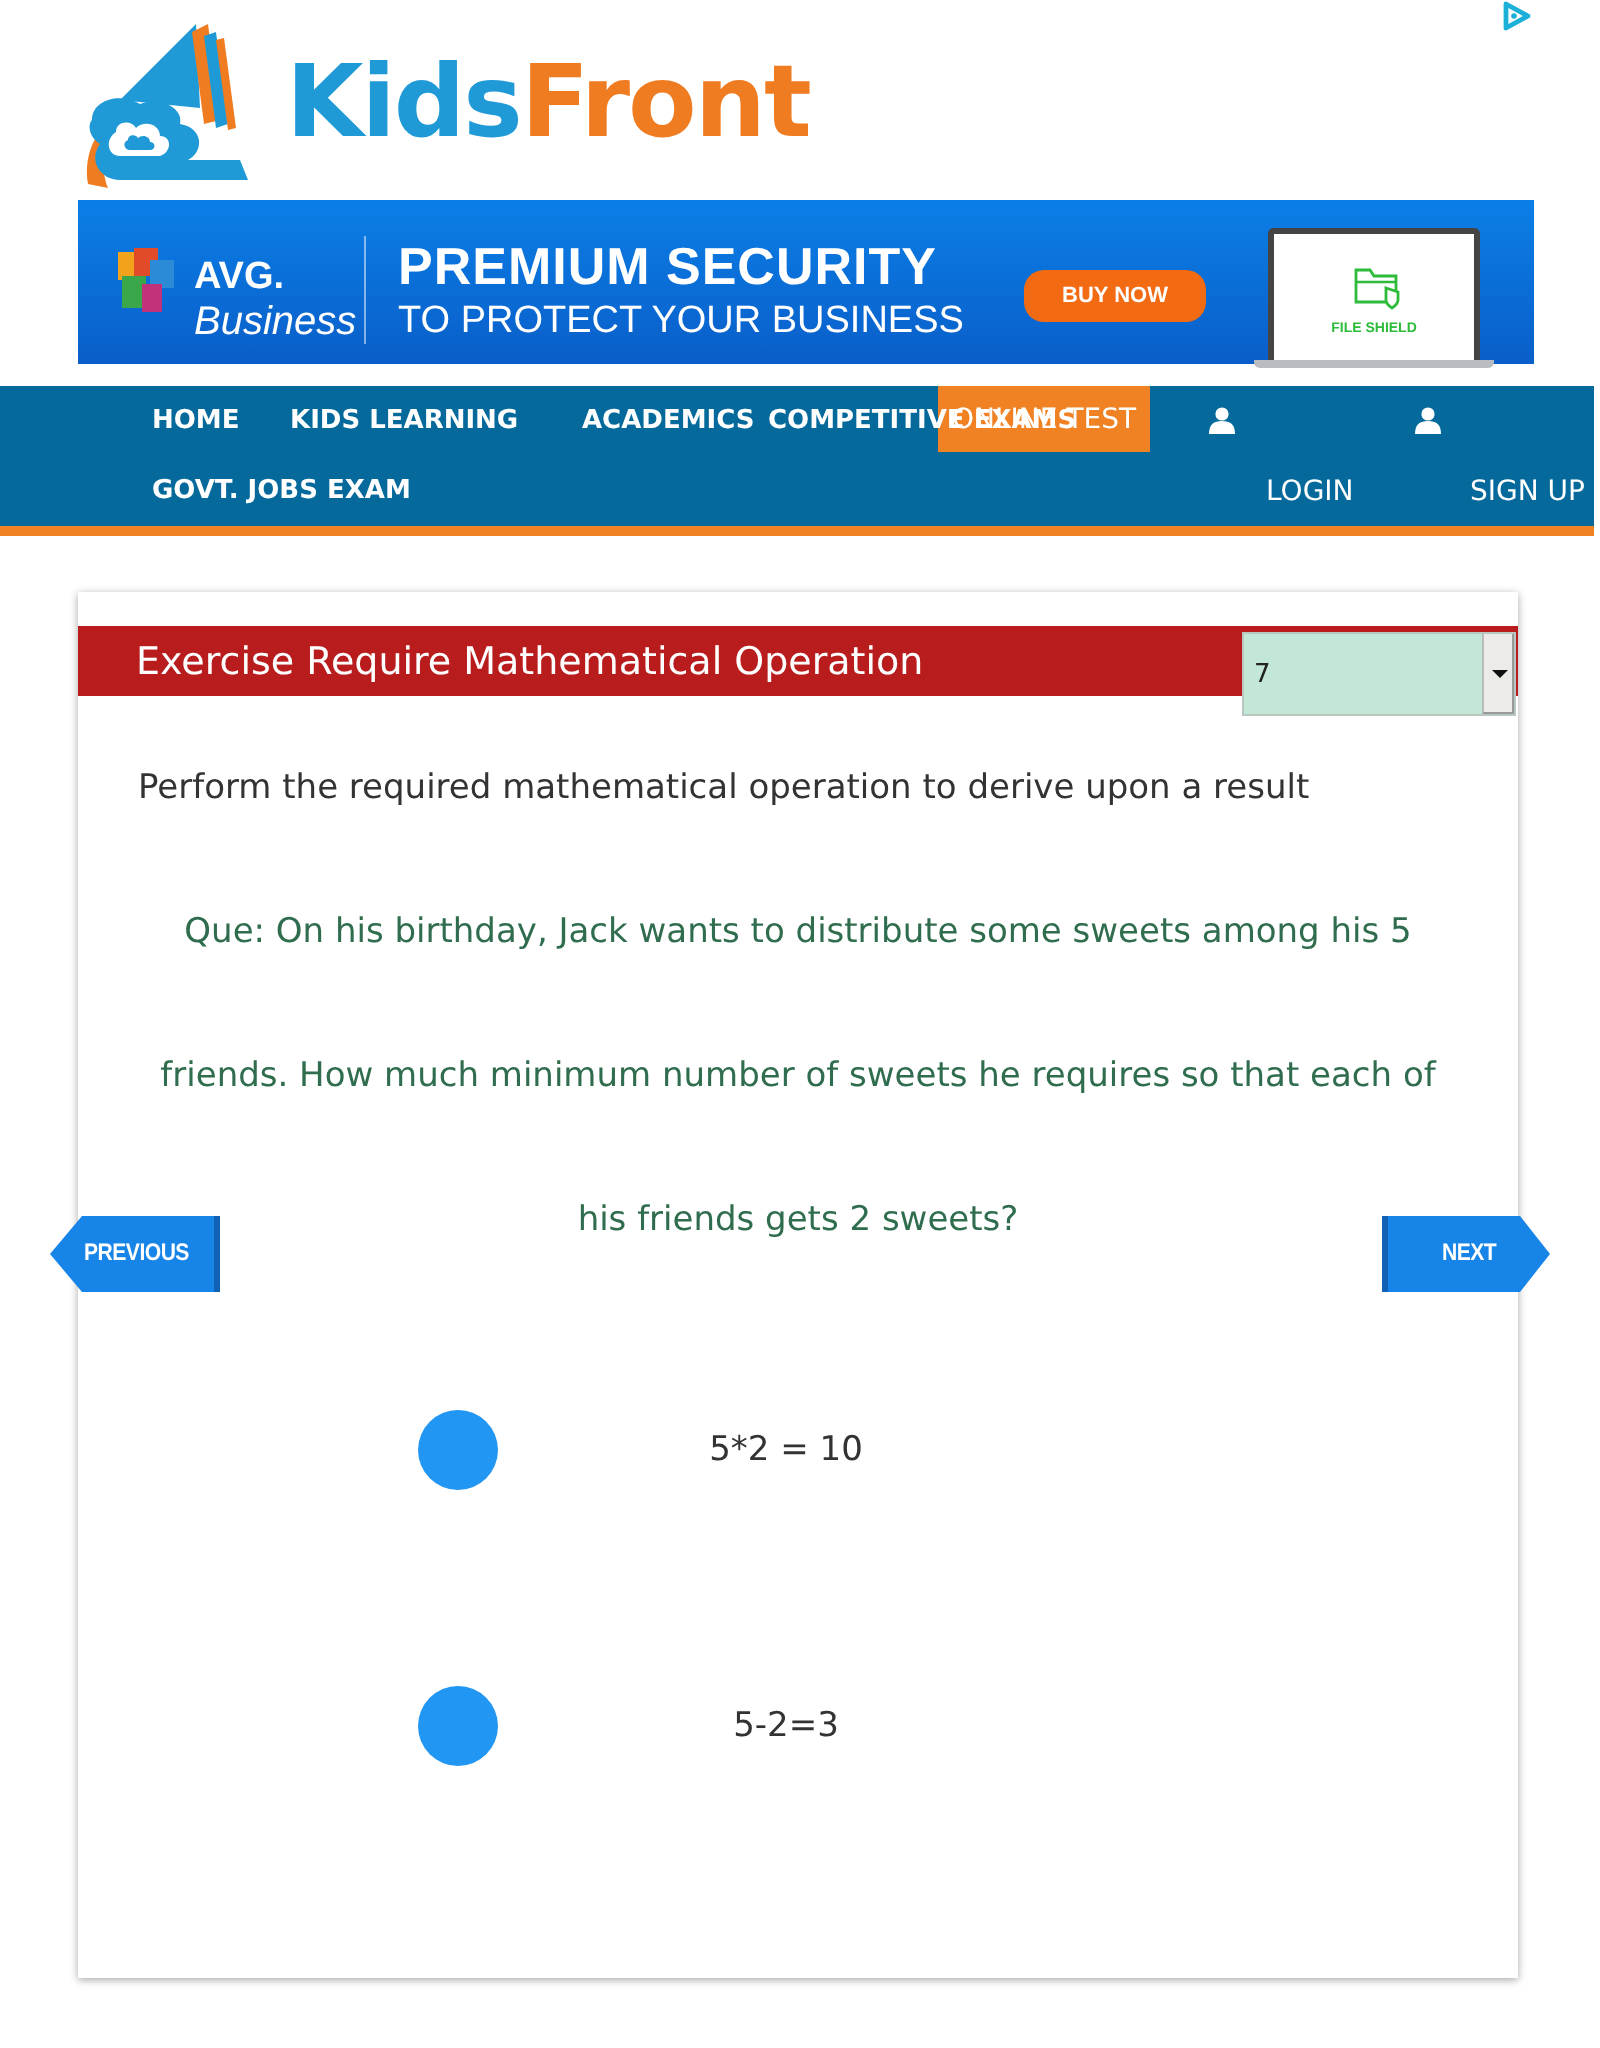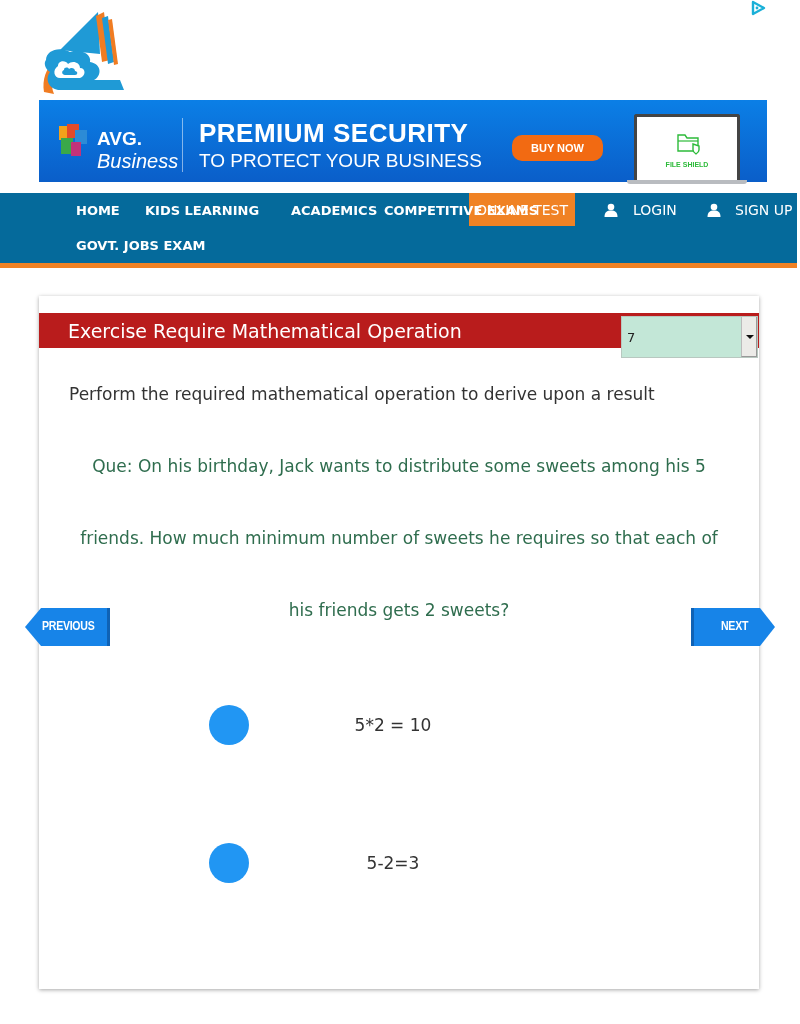--- a/index.html
+++ b/index.html
@@ -28,21 +28,21 @@
   .laptop-base { position: absolute; left: 588px; top: 80px; width: 120px; height: 4px; background: #b9bcc0; border-radius: 0 0 3px 3px; }
   .fs-icon { position: absolute; left: 39px; top: 14px; width: 26px; height: 24px; }
   .fs-label { position: absolute; left: 0; top: 44px; width: 100%; text-align: center; color: #2dbb3a; font-weight: bold; font-size: 7px; font-family: "Liberation Sans", sans-serif; }
 
   
   .nav { position: absolute; left: 0; top: 193px; width: 797px; height: 70px; background: #056a9b; }
   .nav-orange { position: absolute; left: 0; top: 263px; width: 797px; height: 5px; background: #f08224; }
   .nav-item { position: absolute; color: #fff; font-size: 13px; white-space: nowrap; line-height: 16px; font-weight: bold; }
   .nav-online { position: absolute; left: 469px; top: 193px; width: 106px; height: 33px; background: #f08224; }
   .nav-online-text { position: absolute; left: 476px; top: 202px; color: #fff; font-size: 14px; line-height: 16px; white-space: nowrap; }
-  .nav-user { position: absolute; color: #fff; font-size: 14px; line-height: 16px; white-space: nowrap; }
+  .nav-user { position: absolute; color: #fff; font-size: 14px; line-height: 16px; white-space: nowrap; margin-top: 36px; }
   .user-icon { position: absolute; width: 14px; height: 14px; }
 
   
   .card { position: absolute; left: 39px; top: 296px; width: 720px; height: 693px; background: #fff;
     box-shadow: 0 1px 4px rgba(0,0,0,0.35); }
   .ex-header { position: absolute; left: 0; top: 17px; width: 720px; height: 35px; background: #b91c1c; }
   .ex-title { position: absolute; left: 29px; top: 6px; color: #fff; font-size: 19px; line-height: 24px; white-space: nowrap; }
   .ex-select { position: absolute; left: 582px; top: 20px; width: 137px; height: 42px; background: #c3e7d7;
     border: 1px solid #b8c8c0; }
   .ex-select-val { position: absolute; left: 5px; top: 13px; font-size: 13px; color: #222; }
@@ -67,20 +67,21 @@
   <svg width="100" height="86" viewBox="0 0 100 86" style="position:absolute;left:0;top:0;">
     <path d="M4 82 C 2 70, 6 58, 14 52 L 18 60 C 12 64, 10 74, 14 84 Z" fill="#f07c22"></path>
     <path d="M20 40 L 58 2 L 60 44 Z" fill="#1f9ad6"></path>
     <path d="M56 6 L 64 2 L 70 50 L 62 52 Z" fill="#f07c22"></path>
     <path d="M62 8 L 68 6 L 74 52 L 68 54 Z" fill="#1f9ad6"></path>
     <path d="M68 10 L 72 9 L 78 54 L 74 55 Z" fill="#f07c22"></path>
     <path d="M6 50 C 6 40, 20 36, 30 42 C 40 38, 52 44, 50 52 C 62 54, 62 66, 54 70 L 80 70 L 84 80 L 20 80 C 10 80, 4 70, 10 62 C 4 58, 4 52, 6 50 Z" fill="#1f9ad6"></path>
     <path d="M18 56 C 18 50, 26 50, 28 54 C 32 50, 40 52, 40 58 C 46 58, 46 66, 40 68 L 20 68 C 14 68, 12 60, 18 56 Z" fill="#fff"></path>
     <path d="M24 60 C 24 57, 28 57, 29 59 C 31 57, 35 58, 35 61 C 38 61, 38 65, 35 65 L 25 65 C 22 65, 21 61, 24 60 Z" fill="#1f9ad6"></path>
   </svg>
+  <div class="logo-text"><span class="logo-kids">Kids</span><span class="logo-front">Front</span></div>
 </div>
 
 <svg class="ad-choice" viewBox="0 0 16 16">
   <path d="M3 2 L 14 8 L 3 14 Z" fill="none" stroke="#1ab0d8" stroke-width="2.4" stroke-linejoin="round"></path>
   <circle cx="7" cy="8" r="1.4" fill="#1ab0d8"></circle>
 </svg>
 
 <div class="banner">
   <svg class="avg-logo" viewBox="0 0 32 34">
     <rect x="0" y="2" width="12" height="14" fill="#f3a21b"></rect>

